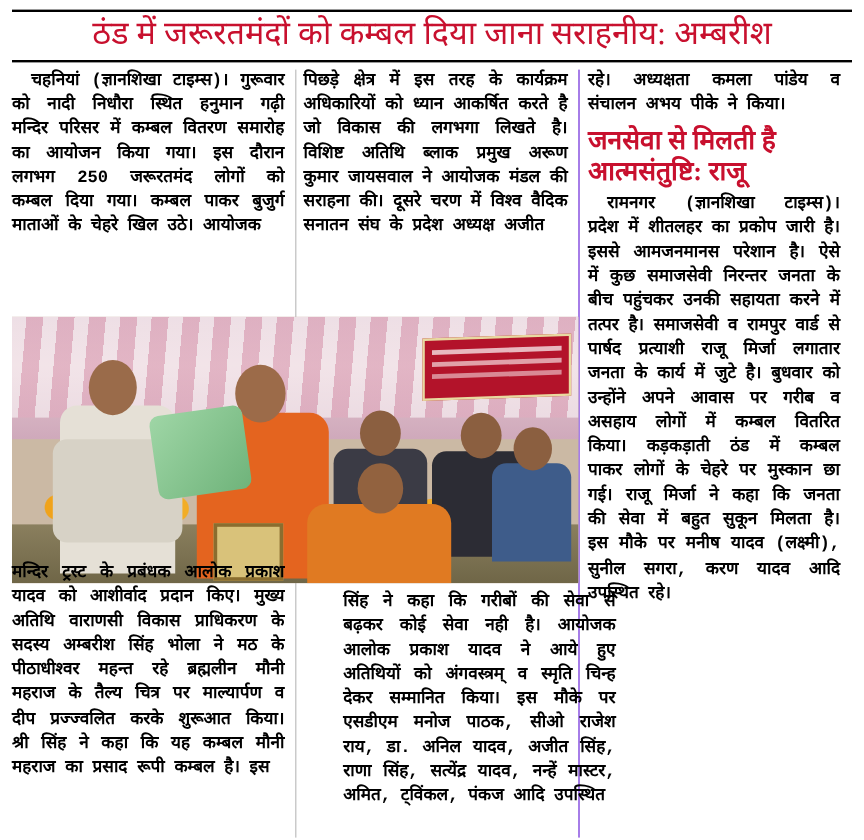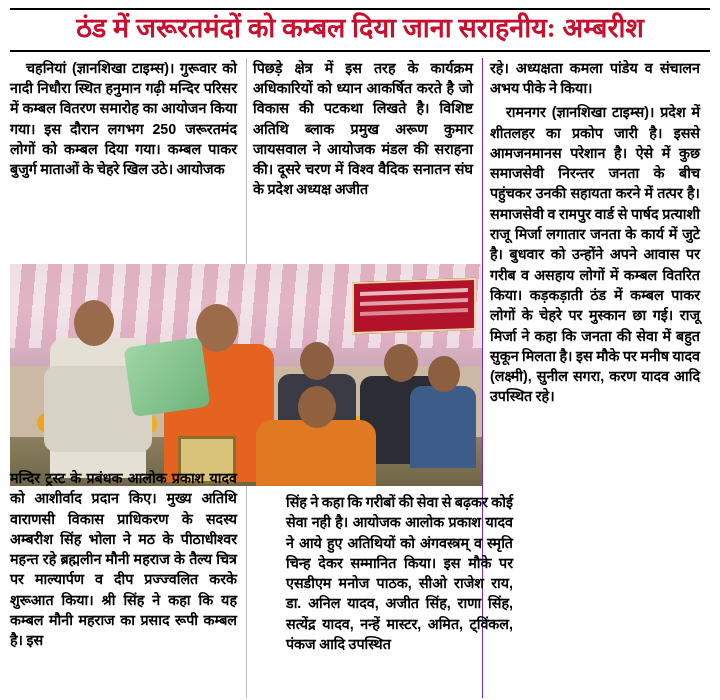--- a/index.html
+++ b/index.html
@@ -24,21 +24,21 @@
   
   .headline-wrap {
     position: relative;
     border-top: 2px solid #000;
     border-bottom: 2px solid #000;
     padding: 4px 0 6px 0;
     margin-bottom: 6px;
   }
   .headline {
     font-family: "Liberation Serif", serif;
-    font-weight: bold;
+    font-weight: normal;
     font-size: 27px;
     line-height: 1.1;
     text-align: center;
     color: #c8102e;
     letter-spacing: 0px;
     white-space: nowrap;
   }
   
   .columns {
     display: flex;
@@ -47,21 +47,21 @@
   }
   .col {
     box-sizing: border-box;
     position: relative;
   }
   .col1 { width: 236px; padding-right: 9px; }
   .col2 { width: 236px; padding-right: 9px; padding-left: 6px; border-left: 1px solid #bdbdbd; }
   .col3 { width: 218px; padding-left: 7px; border-left: 1px solid #6d28d9; }
 
   p.body {
-    font-family: Liberation Sans, sans-serif;
+    font-family: Liberation Mono, monospace;
     font-size: 14.3px;
     line-height: 1.42;
     text-align: justify;
     text-justify: inter-word;
     margin: 0 0 4px 0;
     font-weight: 600;
     word-spacing: -0.5px;
   }
   p.body.indent { text-indent: 16px; }
 
@@ -170,25 +170,26 @@
     <div class="headline">ठंड में जरूरतमंदों को कम्बल दिया जाना सराहनीय: अम्बरीश</div>
   </div>
 
   <div class="columns">
 
     <div class="col col1">
       <p class="body indent">चहनियां (ज्ञानशिखा टाइम्स)। गुरूवार को नादी निधौरा स्थित हनुमान गढ़ी मन्दिर परिसर में कम्बल वितरण समारोह का आयोजन किया गया। इस दौरान लगभग 250 जरूरतमंद लोगों को कम्बल दिया गया। कम्बल पाकर बुजुर्ग माताओं के चेहरे खिल उठे। आयोजक</p>
     </div>
 
     <div class="col col2">
-      <p class="body">पिछड़े क्षेत्र में इस तरह के कार्यक्रम अधिकारियों को ध्यान आकर्षित करते है जो विकास की पटकथा लिखते है। विशिष्ट अतिथि ब्लाक प्रमुख अरूण कुमार जायसवाल ने आयोजक मंडल की सराहना की। दूसरे चरण में विश्व वैदिक सनातन संघ के प्रदेश अध्यक्ष अजीत</p>
+      <p class="body">पिछड़े क्षेत्र में इस तरह के कार्यक्रम अधिकारियों को ध्यान आकर्षित करते है जो विकास की लगभगा लिखते है। विशिष्ट अतिथि ब्लाक प्रमुख अरूण कुमार जायसवाल ने आयोजक मंडल की सराहना की। दूसरे चरण में विश्व वैदिक सनातन संघ के प्रदेश अध्यक्ष अजीत</p>
     </div>
 
     <div class="col col3">
       <p class="body">रहे। अध्यक्षता कमला पांडेय व संचालन अभय पीके ने किया।</p>
+      <div class="subhead">जनसेवा से मिलती है आत्मसंतुष्टि: राजू</div>
       <p class="body indent">रामनगर (ज्ञानशिखा टाइम्स)। प्रदेश में शीतलहर का प्रकोप जारी है। इससे आमजनमानस परेशान है। ऐसे में कुछ समाजसेवी निरन्तर जनता के बीच पहुंचकर उनकी सहायता करने में तत्पर है। समाजसेवी व रामपुर वार्ड से पार्षद प्रत्याशी राजू मिर्जा लगातार जनता के कार्य में जुटे है। बुधवार को उन्होंने अपने आवास पर गरीब व असहाय लोगों में कम्बल वितरित किया। कड़कड़ाती ठंड में कम्बल पाकर लोगों के चेहरे पर मुस्कान छा गई। राजू मिर्जा ने कहा कि जनता की सेवा में बहुत सुकून मिलता है। इस मौके पर मनीष यादव (लक्ष्मी), सुनील सगरा, करण यादव आदि उपस्थित रहे।</p>
     </div>
   </div>
 
   <div class="photo" style="position:absolute; left:10px; top:262px;">
     <div class="sky"></div>
     <div class="tent"></div>
     <div class="banner"></div>
     <div class="floor"></div>
     <div class="marigold"></div>

